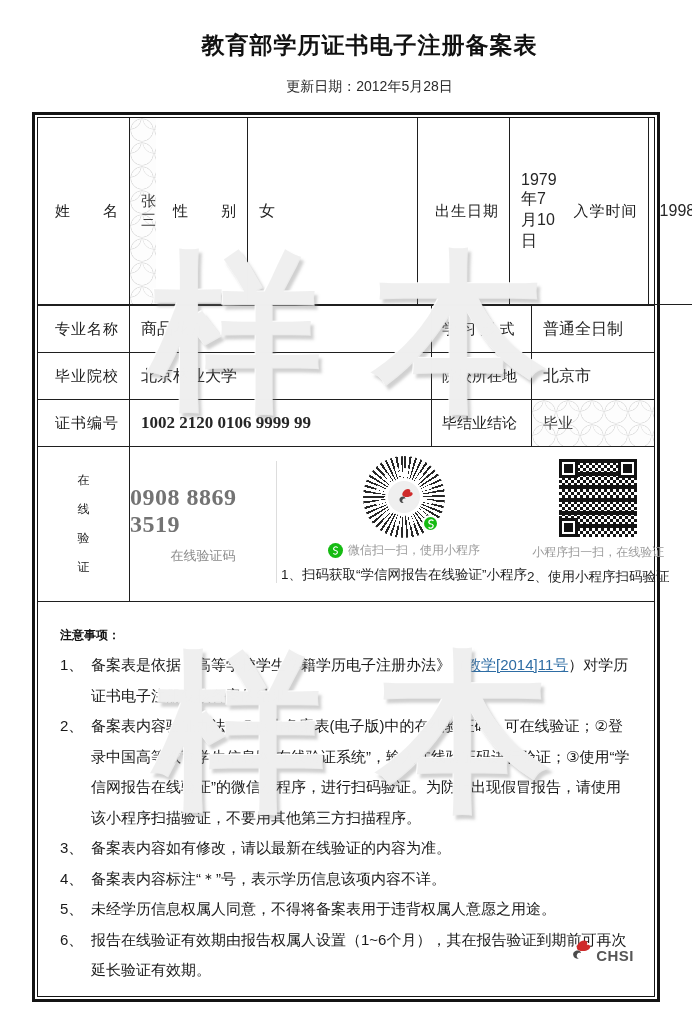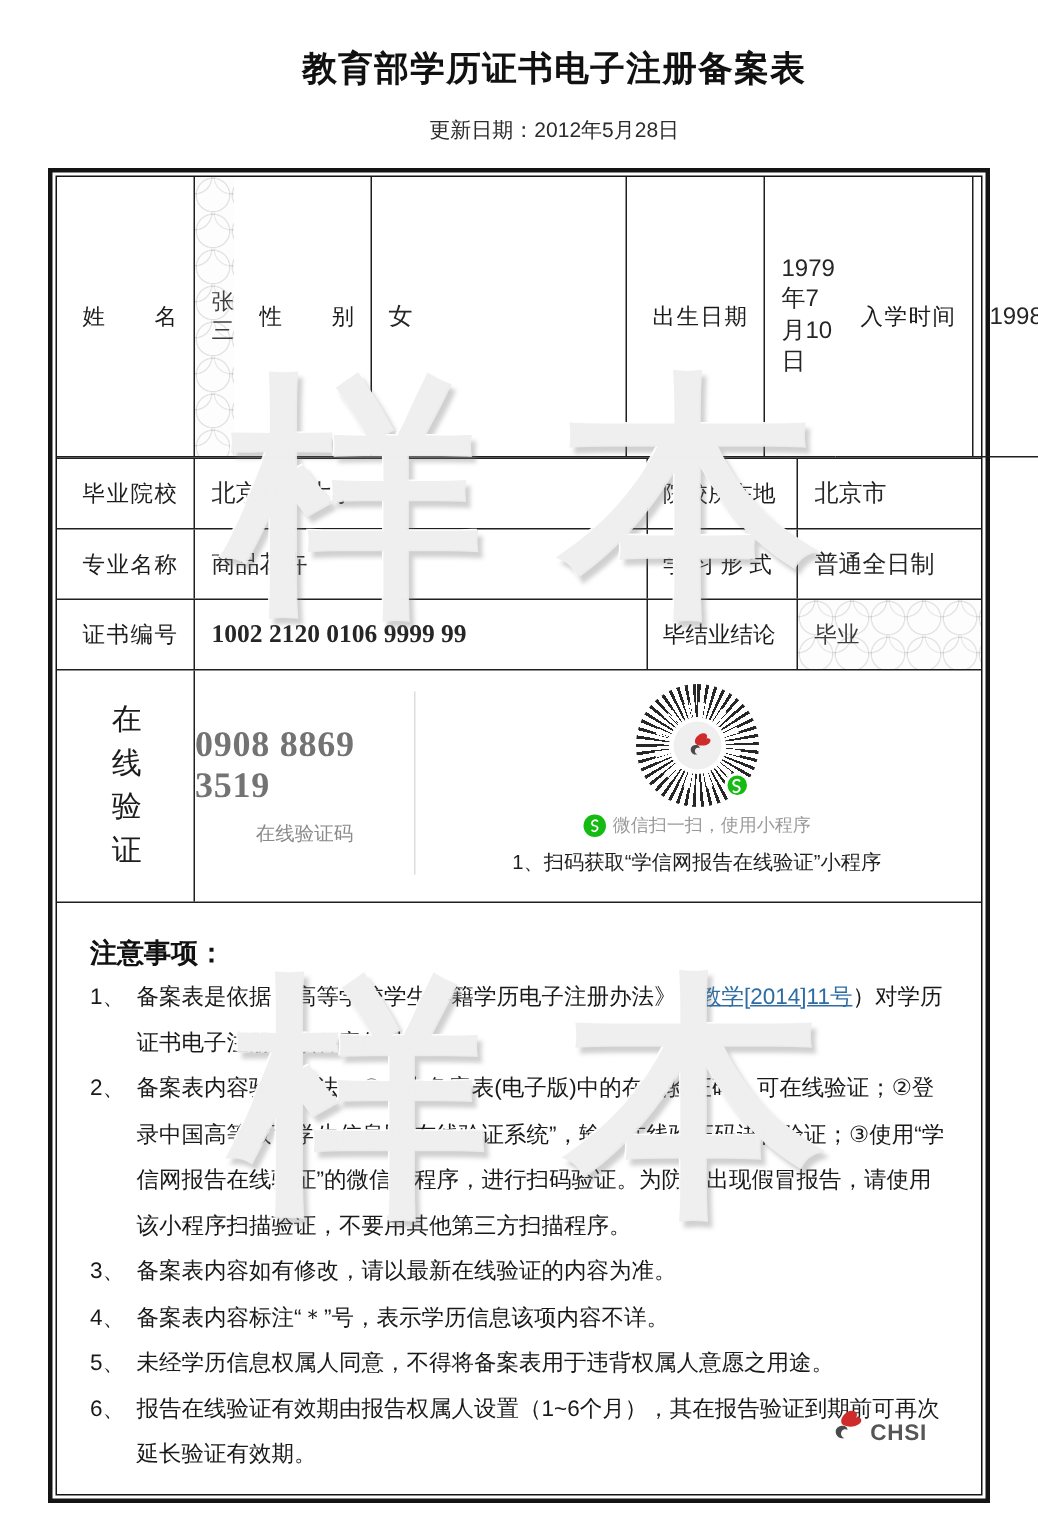--- a/index.html
+++ b/index.html
@@ -57,21 +57,21 @@
       repeating-linear-gradient(-55deg, rgba(150,150,150,0.28) 0 1px, transparent 1px 5px),
       #f5f5f3;
     display:flex; }
   .photo-frame { margin:10px; flex:1; background:#fff; border:1px solid #cfcfcf;
     display:flex; flex-direction:column; align-items:center; justify-content:center; gap:24px; }
   .photo-text { font-size:12px; color:#8e8e8e; }
 
   
   .secC { display:flex; height:155px; border-bottom:1px solid #1f1f1f; }
   .vwrap { justify-content:center; }
-  .vlabel { width:18px; font-size:20px; color:#1c1c1c; line-height:29px; word-break:break-all; text-align:center; }
+  .vlabel { width:18px; font-size:12px; color:#1c1c1c; line-height:29px; word-break:break-all; text-align:center; }
   .code-cell { width:146px; flex:none; display:flex; flex-direction:column; align-items:center; justify-content:center; }
   .code { font-family:"Liberation Serif","DejaVu Serif",serif; font-weight:bold; font-size:24px; color:#737373; letter-spacing:0.5px; }
   .code-cap { margin-top:9px; font-size:13px; color:#8a8a8a; }
   .vdiv { width:0; border-left:1px solid #ddd; margin:14px 0 18px 0; }
   .qr-zone { flex:1; display:flex; padding:9px 6px 0 4px; }
   .qr-col { display:flex; flex-direction:column; align-items:center; }
   .qr-col1 { flex:1.75; }
   .qr-col2 { flex:1; }
   .qr-cap { margin-top:4px; font-size:12px; color:#9a9a9a; display:flex; align-items:center; gap:5px; white-space:nowrap; }
   .qr-step { margin-top:7px; font-size:13.5px; color:#1e1e1e; white-space:nowrap; }
@@ -94,26 +94,26 @@
       conic-gradient(#141414 90deg, transparent 90deg 180deg, #141414 180deg 270deg, transparent 270deg),
       repeating-linear-gradient(0deg, transparent 0 9px, #141414 9px 13px),
       repeating-linear-gradient(90deg, #fff 0 7px, transparent 7px 16px);
     background-size:6px 6px, 100% 100%, 100% 100%; }
   .finder { position:absolute; width:19px; height:19px; border:3px solid #111; background:#fff; }
   .finder::after { content:""; position:absolute; inset:2px; background:#111; }
   .f-tl { left:0; top:0; } .f-tr { right:0; top:0; } .f-bl { left:0; bottom:0; }
 
   
   .secD { padding:18px 22px 0 22px; position:relative; height:392px; }
-  .notes-head { font-size:18px; font-weight:bold; color:#111; line-height:30px; }
+  .notes-head { font-size:12px; font-weight:bold; color:#111; line-height:30px; }
   .note { display:flex; font-size:15px; color:#191919; line-height:30.5px; }
   .nnum { width:31px; flex:none; }
   .ntxt { flex:1; }
   .nlink { color:#2e6da4; text-decoration:underline; cursor:pointer; }
-  .chsi { position:absolute; right:36px; bottom:30px; display:flex; align-items:flex-end; gap:4px; }
+  .chsi { position:absolute; right:20px; bottom:30px; display:flex; align-items:flex-end; gap:4px; }
   .chsi-text { font-size:15px; font-weight:bold; color:#565656; letter-spacing:0.5px; }
 </style>
 </head>
 <body>
 
 <div class="page">
 
   <header>
     <div class="title">教育部学历证书电子注册备案表</div>
     <div class="update">更新日期：2012年5月28日</div>
@@ -166,30 +166,30 @@
               <path d="M12 92 Q13 62 40 60 Q67 62 68 92 Z" fill="url(#agb)"></path>
               <path d="M40 60 l-8 0 l8 11 l8 -11 z" fill="#ececec"></path>
               <path d="M37 64 L43 64 L46 92 L34 92 Z" fill="#6d6d6d"></path>
             </svg>
             <div class="photo-text">暂无照片数据</div>
           </div>
         </div>
       </div>
 
       <div class="row">
+        <div class="cell lbl w-l1" style="height:46px">专业名称</div>
+        <div class="cell val w-v1b">商品花卉</div>
+        <div class="cell lbl w-l2b" style="padding-left:10px;letter-spacing:0">学 习 形 式</div>
+        <div class="cell val flexfill">普通全日制</div>
+      </div>
+      <div class="row">
         <div class="cell lbl w-l1" style="height:46px">毕业院校</div>
         <div class="cell val w-v1b">北京林业大学</div>
         <div class="cell lbl w-l2b" style="padding-left:10px;letter-spacing:0">院校所在地</div>
         <div class="cell val flexfill">北京市</div>
-      </div>
-      <div class="row">
-        <div class="cell lbl w-l1" style="height:46px">专业名称</div>
-        <div class="cell val w-v1b">商品花卉</div>
-        <div class="cell lbl w-l2b" style="padding-left:10px;letter-spacing:0">学 习 形 式</div>
-        <div class="cell val flexfill">普通全日制</div>
       </div>
       <div class="row">
         <div class="cell lbl w-l1" style="height:46px">证书编号</div>
         <div class="cell val w-v1b" style="font-family:'Liberation Serif','DejaVu Serif',serif;font-weight:bold;font-size:17px">1002 2120 0106 9999 99</div>
         <div class="cell lbl w-l2b" style="padding-left:10px;letter-spacing:0">毕结业结论</div>
         <div class="cell val flexfill guilloche script">毕业</div>
       </div>
 
       <div class="secC">
         <div class="cell w-l1 vwrap">
@@ -221,20 +221,29 @@
             <div class="qr-cap">
               <span class="mini-badge">
                 <svg viewBox="0 0 12 12" width="9" height="9">
                   <path d="M8.4 1.8 A3 3 0 0 0 3.4 4.1 A3 3 0 0 0 6 6 A3 3 0 0 1 8.6 7.9 A3 3 0 0 1 3.6 10.2" fill="none" stroke="#fff" stroke-width="1.5" stroke-linecap="round"></path>
                 </svg>
               </span>
               <span>微信扫一扫，使用小程序</span>
             </div>
             <div class="qr-step">1、扫码获取“学信网报告在线验证”小程序</div>
           </div>
+          <div class="qr-col qr-col2">
+            <div class="qr-square">
+              <div class="finder f-tl"></div>
+              <div class="finder f-tr"></div>
+              <div class="finder f-bl"></div>
+            </div>
+            <div class="qr-cap">小程序扫一扫，在线验证</div>
+            <div class="qr-step">2、使用小程序扫码验证</div>
+          </div>
         </div>
       </div>
 
       <div class="secD">
         <div class="notes-head">注意事项：</div>
         <div class="note">
           <span class="nnum">1、</span>
           <span class="ntxt"><span>备案表是依据《高等学校学生学籍学历电子注册办法》（</span><a class="nlink">教学[2014]11号</a><span>）对学历证书电子注册复核备案的结果。</span></span>
         </div>
         <div class="note">

